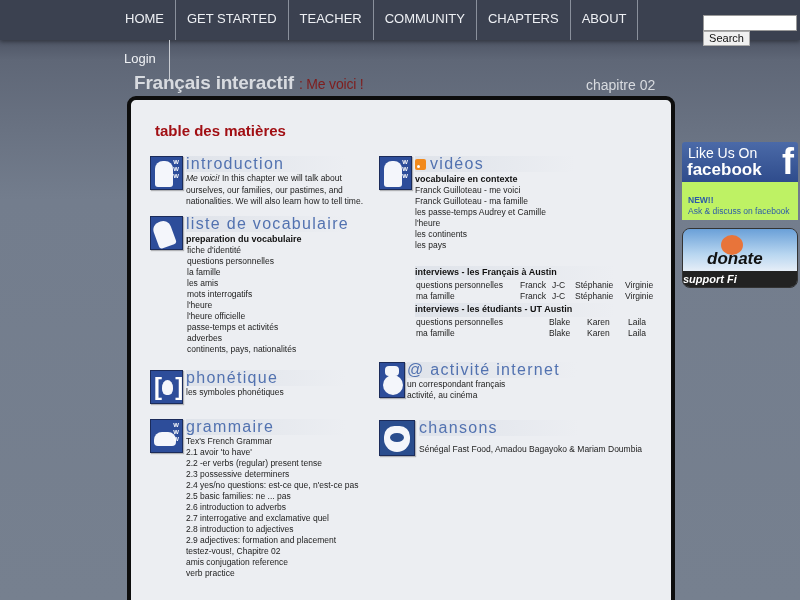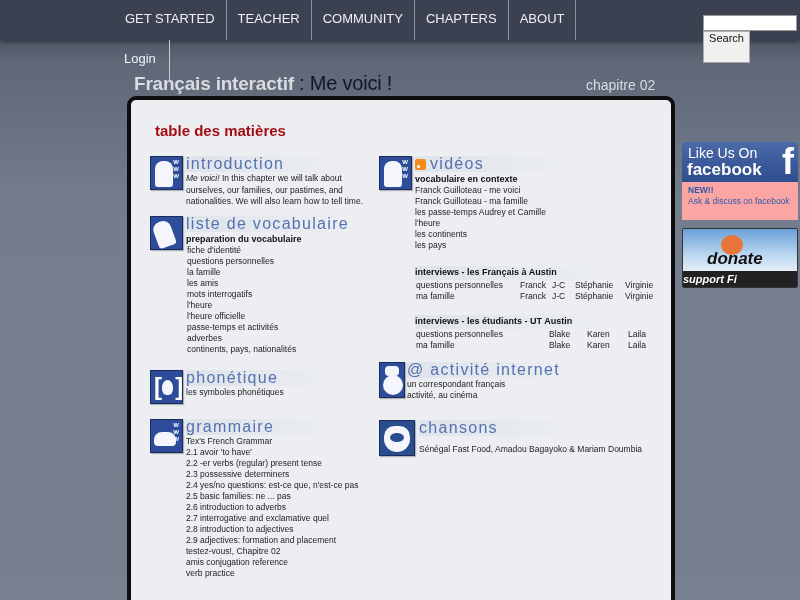--- a/index.html
+++ b/index.html
@@ -23,29 +23,29 @@
     .nav-item:last-child { border-right: 1px solid #8a909c; }
     .login {
       position: absolute; left: 124px; top: 51px; color: #f0f2f5; font-size: 13px; cursor: pointer;
     }
     .login-line { position: absolute; left: 169px; top: 40px; width: 1px; height: 40px; background: #c9ccd2; }
     .search-input {
       position: absolute; left: 703px; top: 15px; width: 94px; height: 16px;
       border: 1px solid #999; background: #fff;
     }
     .search-btn {
-      position: absolute; left: 703px; top: 31px; width: 47px; height: 32px;
+      position: absolute; left: 703px; top: 31px; width: 47px; height: 15px;
       background: #f0f0f0; border: 1px solid #aaa; font-size: 11px; color: #111;
       line-height: 13px; text-align: center; cursor: pointer;
     }
     .site-title {
       position: absolute; left: 134px; top: 72px; color: #d8dbe0; font-size: 19px; font-weight: bold;
       letter-spacing: -0.2px;
     }
-    .site-title .sub { font-size: 20px; font-weight: normal; color: #0f172a; }
+    .site-title .sub { font-size: 14px; font-weight: normal; color: #7f1d1d; }
     .chapter-label {
       position: absolute; left: 586px; top: 77px; color: #d8dbe0; font-size: 14px;
     }
     .content {
       position: absolute; left: 127px; top: 96px; width: 548px; height: 520px;
       background: #eceef2; border: 4px solid #0d0d0d; border-radius: 9px 9px 0 0;
     }
     .toc-title {
       position: absolute; left: 24px; top: 22px; color: #a10f14; font-size: 15px; font-weight: bold;
     }
@@ -93,26 +93,26 @@
       position: absolute; left: 682px; top: 142px; width: 116px; height: 78px;
     }
     .fb-banner {
       width: 116px; height: 40px; background: linear-gradient(to bottom, #4b6aa8, #2f4c8c);
       border-radius: 3px 3px 0 0; position: relative; cursor: pointer; overflow: hidden;
     }
     .fb-like { position: absolute; left: 6px; top: 3px; color: #fff; font-size: 14px; }
     .fb-word { position: absolute; left: 5px; top: 18px; color: #fff; font-size: 17px; font-weight: bold; }
     .fb-f { position: absolute; right: 4px; top: 1px; color: #fff; font-size: 36px; font-weight: bold; line-height: 38px; }
     .fb-text {
-      width: 116px; height: 38px; background: #fca5a5; padding: 3px 6px; font-size: 8.5px; color: #2d5aa8; line-height: 11px;
+      width: 116px; height: 38px; background: #bef264; padding: 13px 6px; font-size: 8.5px; color: #2d5aa8; line-height: 11px;
     }
     .fb-text .new { font-weight: bold; }
     .donate {
       position: absolute; left: 682px; top: 228px; width: 116px; height: 60px;
-      border: 1px solid #333; border-radius: 2px; overflow: hidden; cursor: pointer;
+      border: 1px solid #333; border-radius: 8px; overflow: hidden; cursor: pointer;
     }
     .donate-img {
       height: 42px; background: linear-gradient(to bottom, #6aa0d8, #b8d6f0 60%, #e6eef8);
       position: relative;
     }
     .donate-img .ball {
       position: absolute; left: 38px; top: 6px; width: 22px; height: 20px; border-radius: 50%;
       background: #e8743a;
     }
     .donate-img .word {
@@ -121,20 +121,21 @@
     .donate-bar {
       height: 18px; background: #222; color: #fff; font-size: 11px; font-weight: bold; font-style: italic;
       text-align: left; line-height: 17px;
     }
   </style>
 </head>
 <body>
 
 <div class="topbar">
   <div class="nav">
+    <div class="nav-item">HOME</div>
     <div class="nav-item">GET STARTED</div>
     <div class="nav-item">TEACHER</div>
     <div class="nav-item">COMMUNITY</div>
     <div class="nav-item">CHAPTERS</div>
     <div class="nav-item">ABOUT</div>
   </div>
 </div>
 <input class="search-input" type="text" value="" style="">
 <div class="search-btn">Search</div>
 
@@ -245,21 +246,21 @@
     </div>
     <div class="irow">
       <span style="left:1px;">ma famille</span>
       <span class="nm" style="left:105px;">Franck</span>
       <span class="nm" style="left:137px;">J-C</span>
       <span class="nm" style="left:160px;">Stéphanie</span>
       <span class="nm" style="left:210px;">Virginie</span>
     </div>
   </div>
 
-  <div class="itable" style="left:284px; top:215px; width:250px;">
+  <div class="itable" style="left:284px; top:203px; width:250px;">
     <div class="ihead">interviews - les étudiants - UT Austin</div>
     <div class="irow">
       <span style="left:1px;">questions personnelles</span>
       <span class="nm" style="left:134px;">Blake</span>
       <span class="nm" style="left:172px;">Karen</span>
       <span class="nm" style="left:213px;">Laila</span>
     </div>
     <div class="irow">
       <span style="left:1px;">ma famille</span>
       <span class="nm" style="left:134px;">Blake</span>

